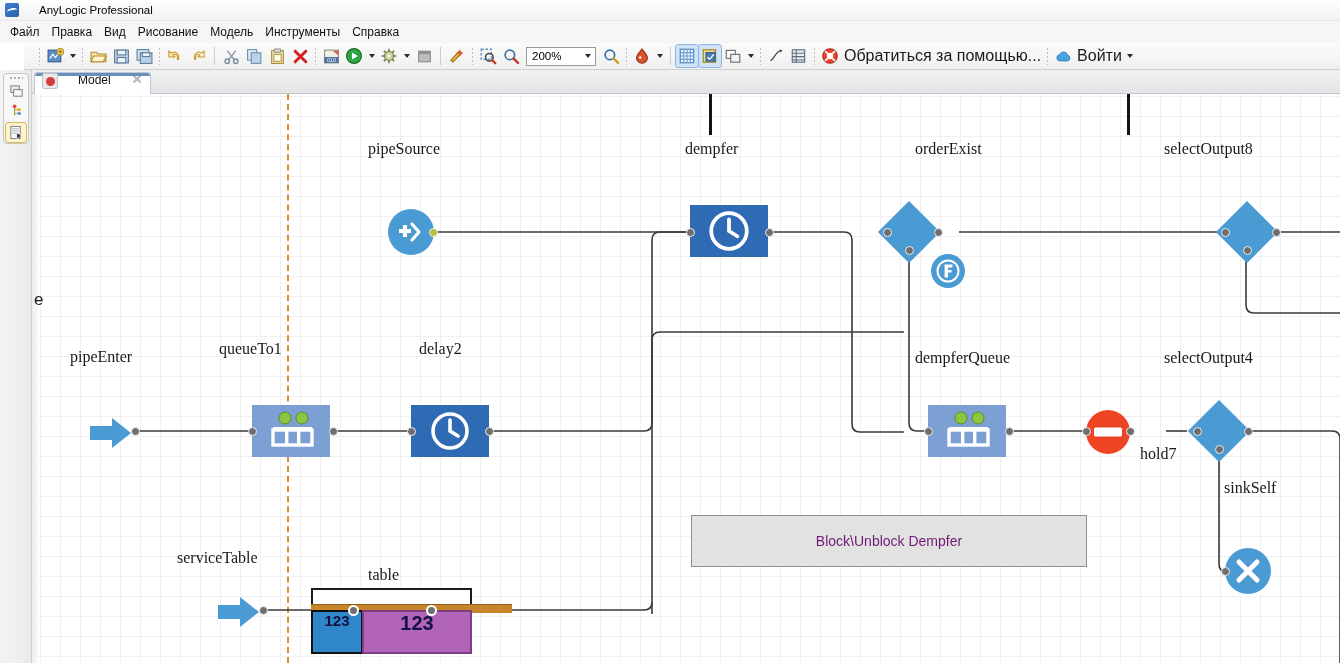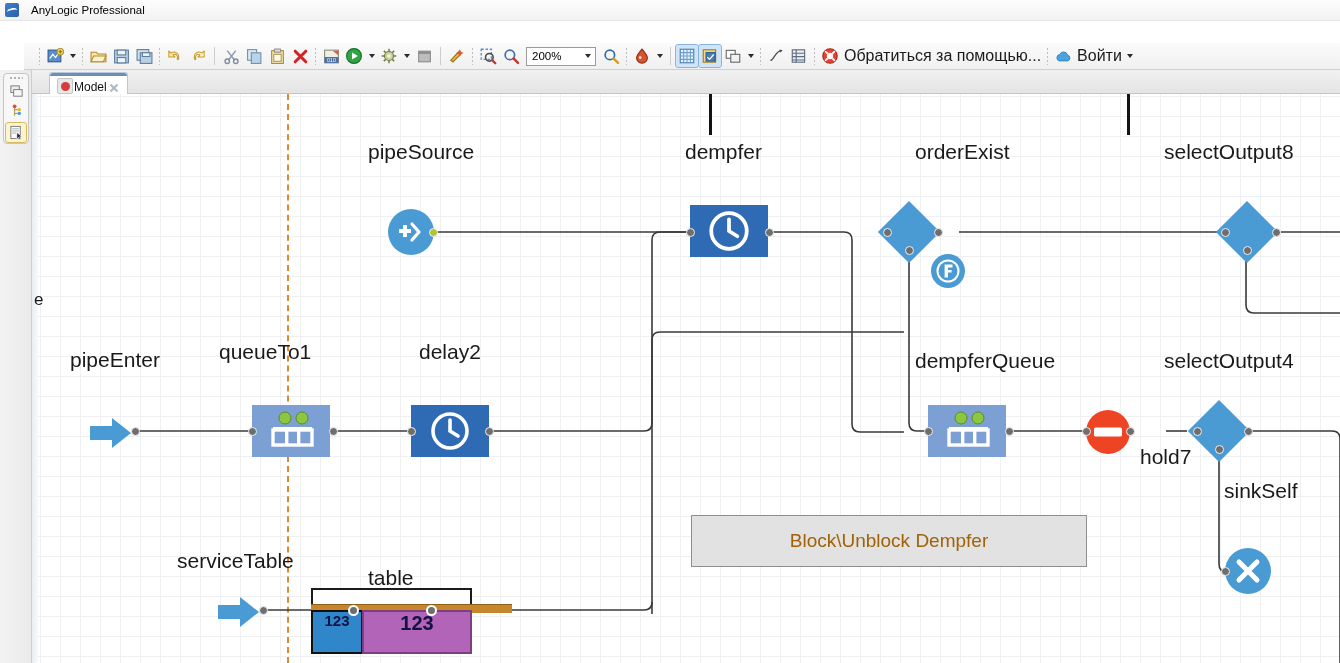--- a/index.html
+++ b/index.html
@@ -9,21 +9,21 @@
     background:#ffffff;
     -webkit-font-smoothing:antialiased;
   }
   #app{position:relative;width:1340px;height:663px;overflow:hidden;}
 
   
   .titlebar{
     position:absolute;left:0;top:0;width:1340px;height:21px;
     background:linear-gradient(#fdfdfd,#f2f2f2);
     border-bottom:1px solid #e6e6e6;
-    display:flex;align-items:center;gap:12px;padding-left:5px;box-sizing:border-box;
+    display:flex;align-items:center;gap:20px;padding-left:5px;box-sizing:border-box;
   }
   .app-icon{
     width:14px;height:14px;border-radius:2px;
     background:linear-gradient(135deg,#3f7fd0,#2a5fa8);
     position:relative;flex:0 0 auto;
   }
   .app-icon:after{
     content:"";position:absolute;left:2px;top:5px;width:10px;height:4px;
     border-top:2px solid #ffffff;border-radius:60% 60% 0 0;
     transform:skewY(-12deg);
@@ -96,21 +96,21 @@
   
   .tabstrip{
     position:absolute;left:32px;top:70px;width:1308px;height:24px;
     background:linear-gradient(#f1f1f1,#e4e4e4);
     border-bottom:1px solid #b9c8d8;box-sizing:border-box;
   }
   .tab{
     position:absolute;left:2px;top:2px;height:22px;
     background:#ffffff;border:1px solid #b9c8d8;border-bottom:none;
     border-radius:3px 3px 0 0;
-    display:flex;align-items:flex-end;gap:1px;padding:0 7px;box-sizing:border-box;margin-left:15px;
+    display:flex;align-items:flex-start;gap:20px;padding:0 7px;box-sizing:border-box;
   }
   .tab:before{
     content:"";position:absolute;left:0;right:0;top:0;height:3px;background:#6c8fb7;
     border-radius:3px 3px 0 0;
   }
   .tab-icon{
     width:14px;height:14px;border-radius:2px;background:#e8e8e8;border:1px solid #c4c4c4;
     position:relative;flex:0 0 auto;
   }
   .tab-icon:after{
@@ -146,43 +146,43 @@
   .clip-e{
     position:absolute;left:2px;top:196px;font-size:17px;color:#1a1a1a;
     font-family:"Liberation Sans",sans-serif;
   }
 
   
   .wires{position:absolute;left:0;top:0;width:1308px;height:569px;}
 
   
   .nlabel{
-    position:absolute;font-size:21px;color:#191919;white-space:nowrap;
-    font-family:Liberation Sans, sans-serif;
+    position:absolute;font-size:16px;color:#191919;white-space:nowrap;
+    font-family:Liberation Serif, serif;
   }
 
   
   .node{position:absolute;}
   .sq{width:78px;height:52px;display:flex;align-items:center;justify-content:center;}
   .sq-dark{background:#2f6bb5;}
   .sq-light{background:#7c9fd4;}
   .diamond{
     width:44px;height:44px;background:#4a9ad4;transform:rotate(45deg);
   }
   .circ{border-radius:50%;display:flex;align-items:center;justify-content:center;}
 
   .port{position:absolute;width:9px;height:9px;border-radius:50%;background:#6e6e6e;
     border:1px solid #efefef;box-sizing:border-box;}
 
   
   .ui-button{
     position:absolute;background:#e2e2e2;border:1px solid #8f8f8f;
     display:flex;align-items:center;justify-content:center;box-sizing:border-box;
   }
-  .ui-button span{font-size:19px;color:#a16207;font-family:"Liberation Sans",sans-serif;}
+  .ui-button span{font-size:14px;color:#701a75;font-family:"Liberation Sans",sans-serif;}
 
   
   .tbl-frame{position:absolute;border:2px solid #1b1b1b;background:#ffffff;box-sizing:border-box;}
   .tbl-bar{position:absolute;background:#c8862c;border-top:1px solid #8f5f16;box-sizing:border-box;}
   .tbl-cell{position:absolute;display:flex;align-items:flex-start;justify-content:center;box-sizing:border-box;}
   .tbl-cell.blue{background:#2f86c8;border:2px solid #111;}
   .tbl-cell.mag{background:#b265b8;border:2px solid #7d3f82;}
   .tbl-cell span{font-family:"Liberation Sans",sans-serif;color:#121244;font-weight:bold;}
 
   .vline{position:absolute;width:3px;background:#131313;}
@@ -193,20 +193,29 @@
 </head>
 <body>
 
 <div id="app">
 
   <div class="titlebar">
     <div class="app-icon"></div>
     <div class="title-text">AnyLogic Professional</div>
   </div>
 
+  <div class="menubar">
+    <div class="menu-item">Файл</div>
+    <div class="menu-item">Правка</div>
+    <div class="menu-item">Вид</div>
+    <div class="menu-item">Рисование</div>
+    <div class="menu-item">Модель</div>
+    <div class="menu-item">Инструменты</div>
+    <div class="menu-item">Справка</div>
+  </div>
 
   <div class="toolbar">
     <div class="tb-dots"></div>
 
     <div class="tb-btn">
       <svg width="17" height="17" viewBox="0 0 16 16">
         <rect x="1" y="2" width="12" height="11" fill="#5b8dc8" stroke="#2d5a8e"></rect>
         <path d="M2.5 10 L5.5 6 L8 9 L11.5 4" stroke="#fff" fill="none" stroke-width="1.2"></path>
         <circle cx="12.5" cy="3.5" r="3" fill="#f6d96a" stroke="#b08f1e"></circle>
         <path d="M12.5 1.8v3.4M10.8 3.5h3.4" stroke="#8a6d10" stroke-width="1"></path>

